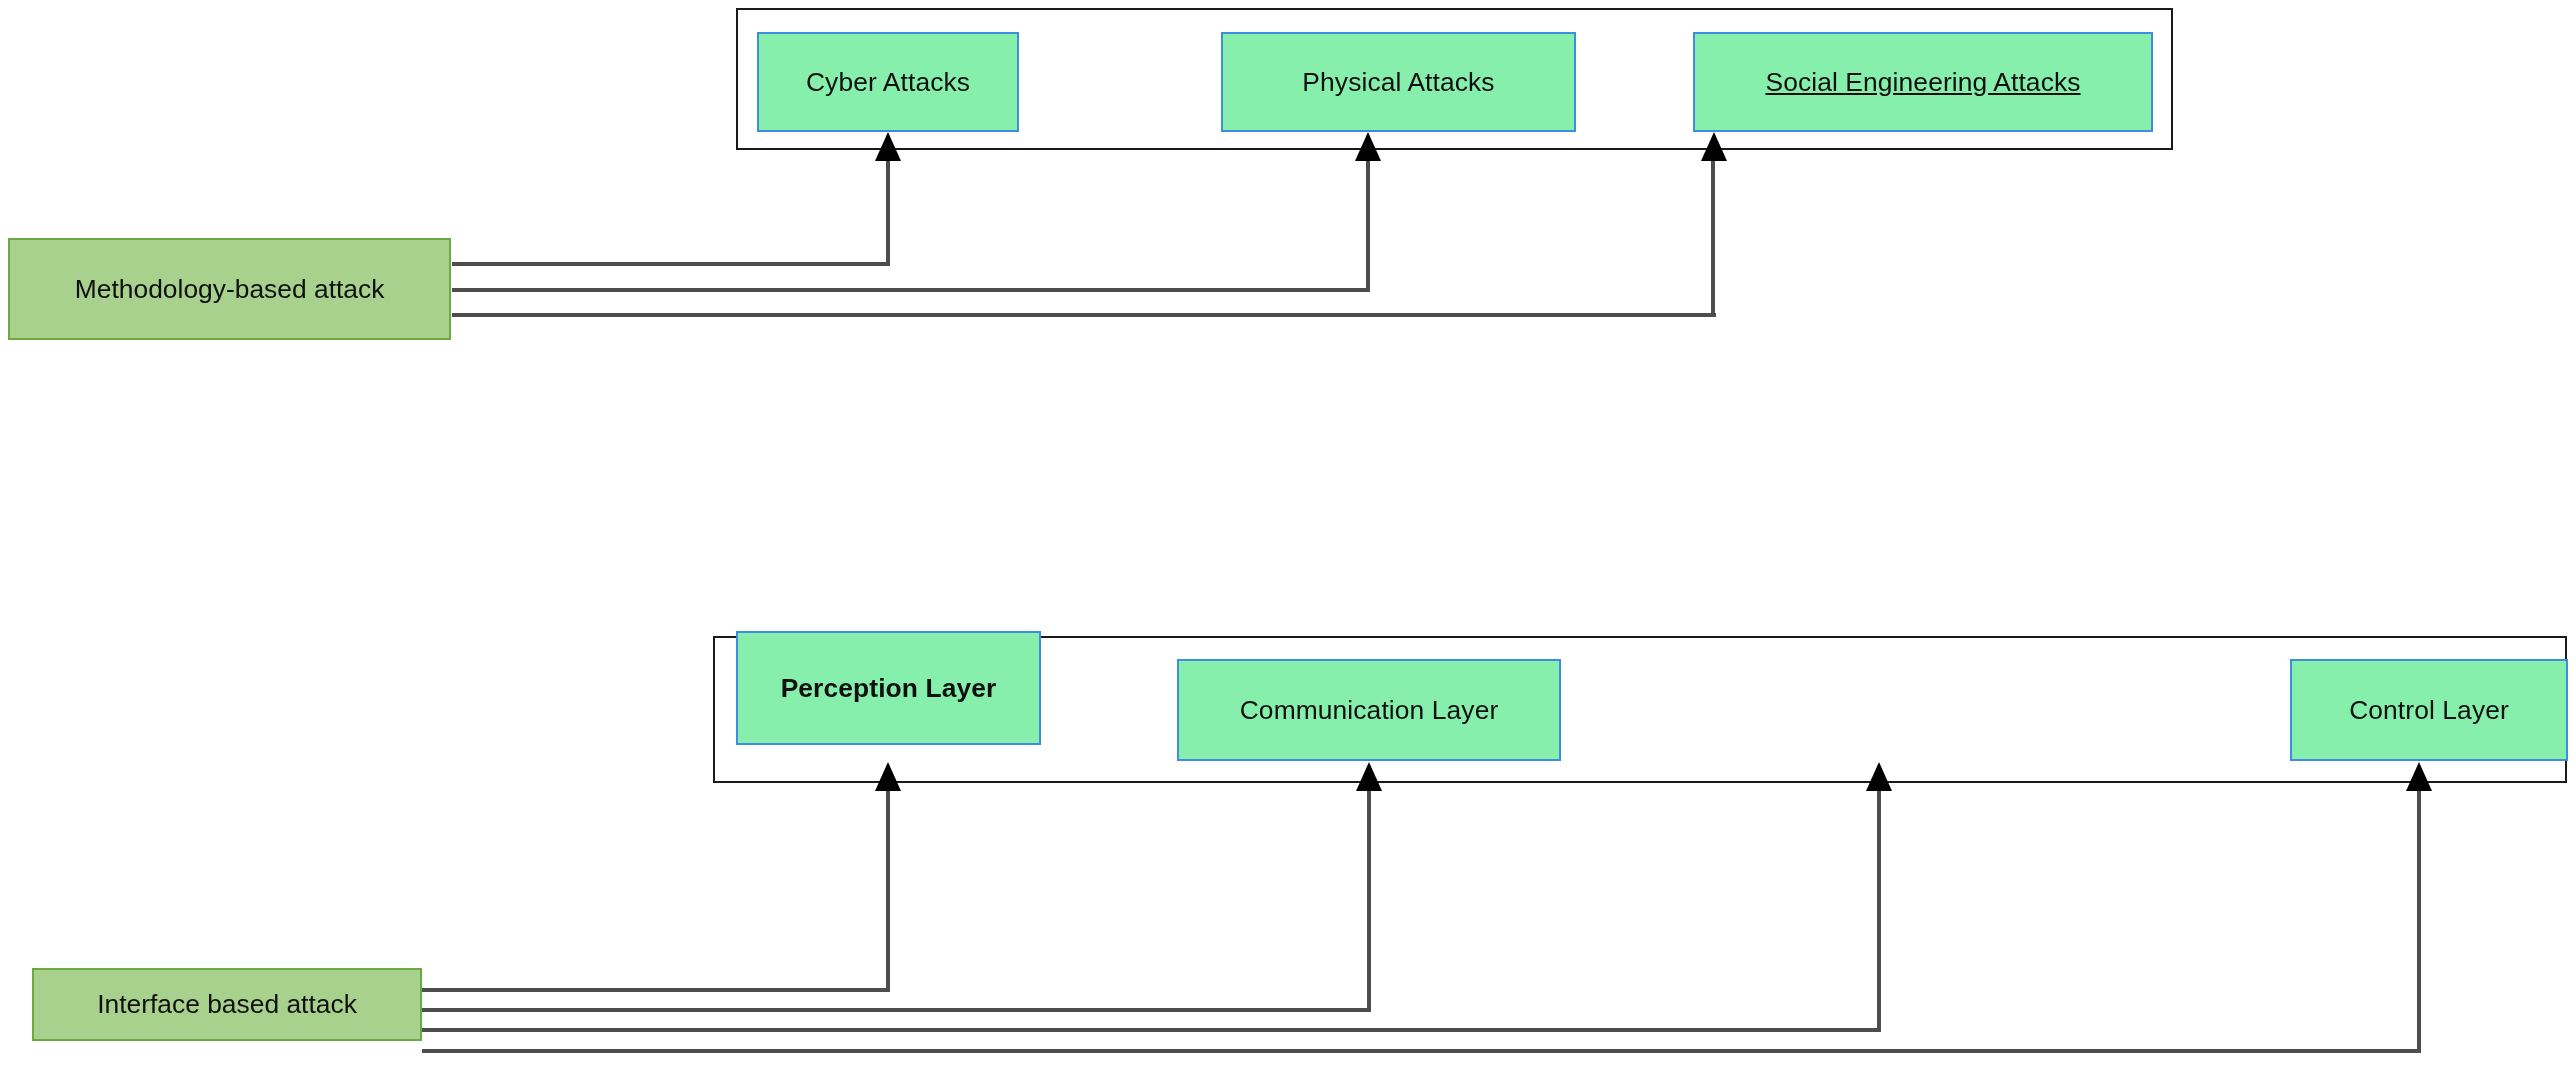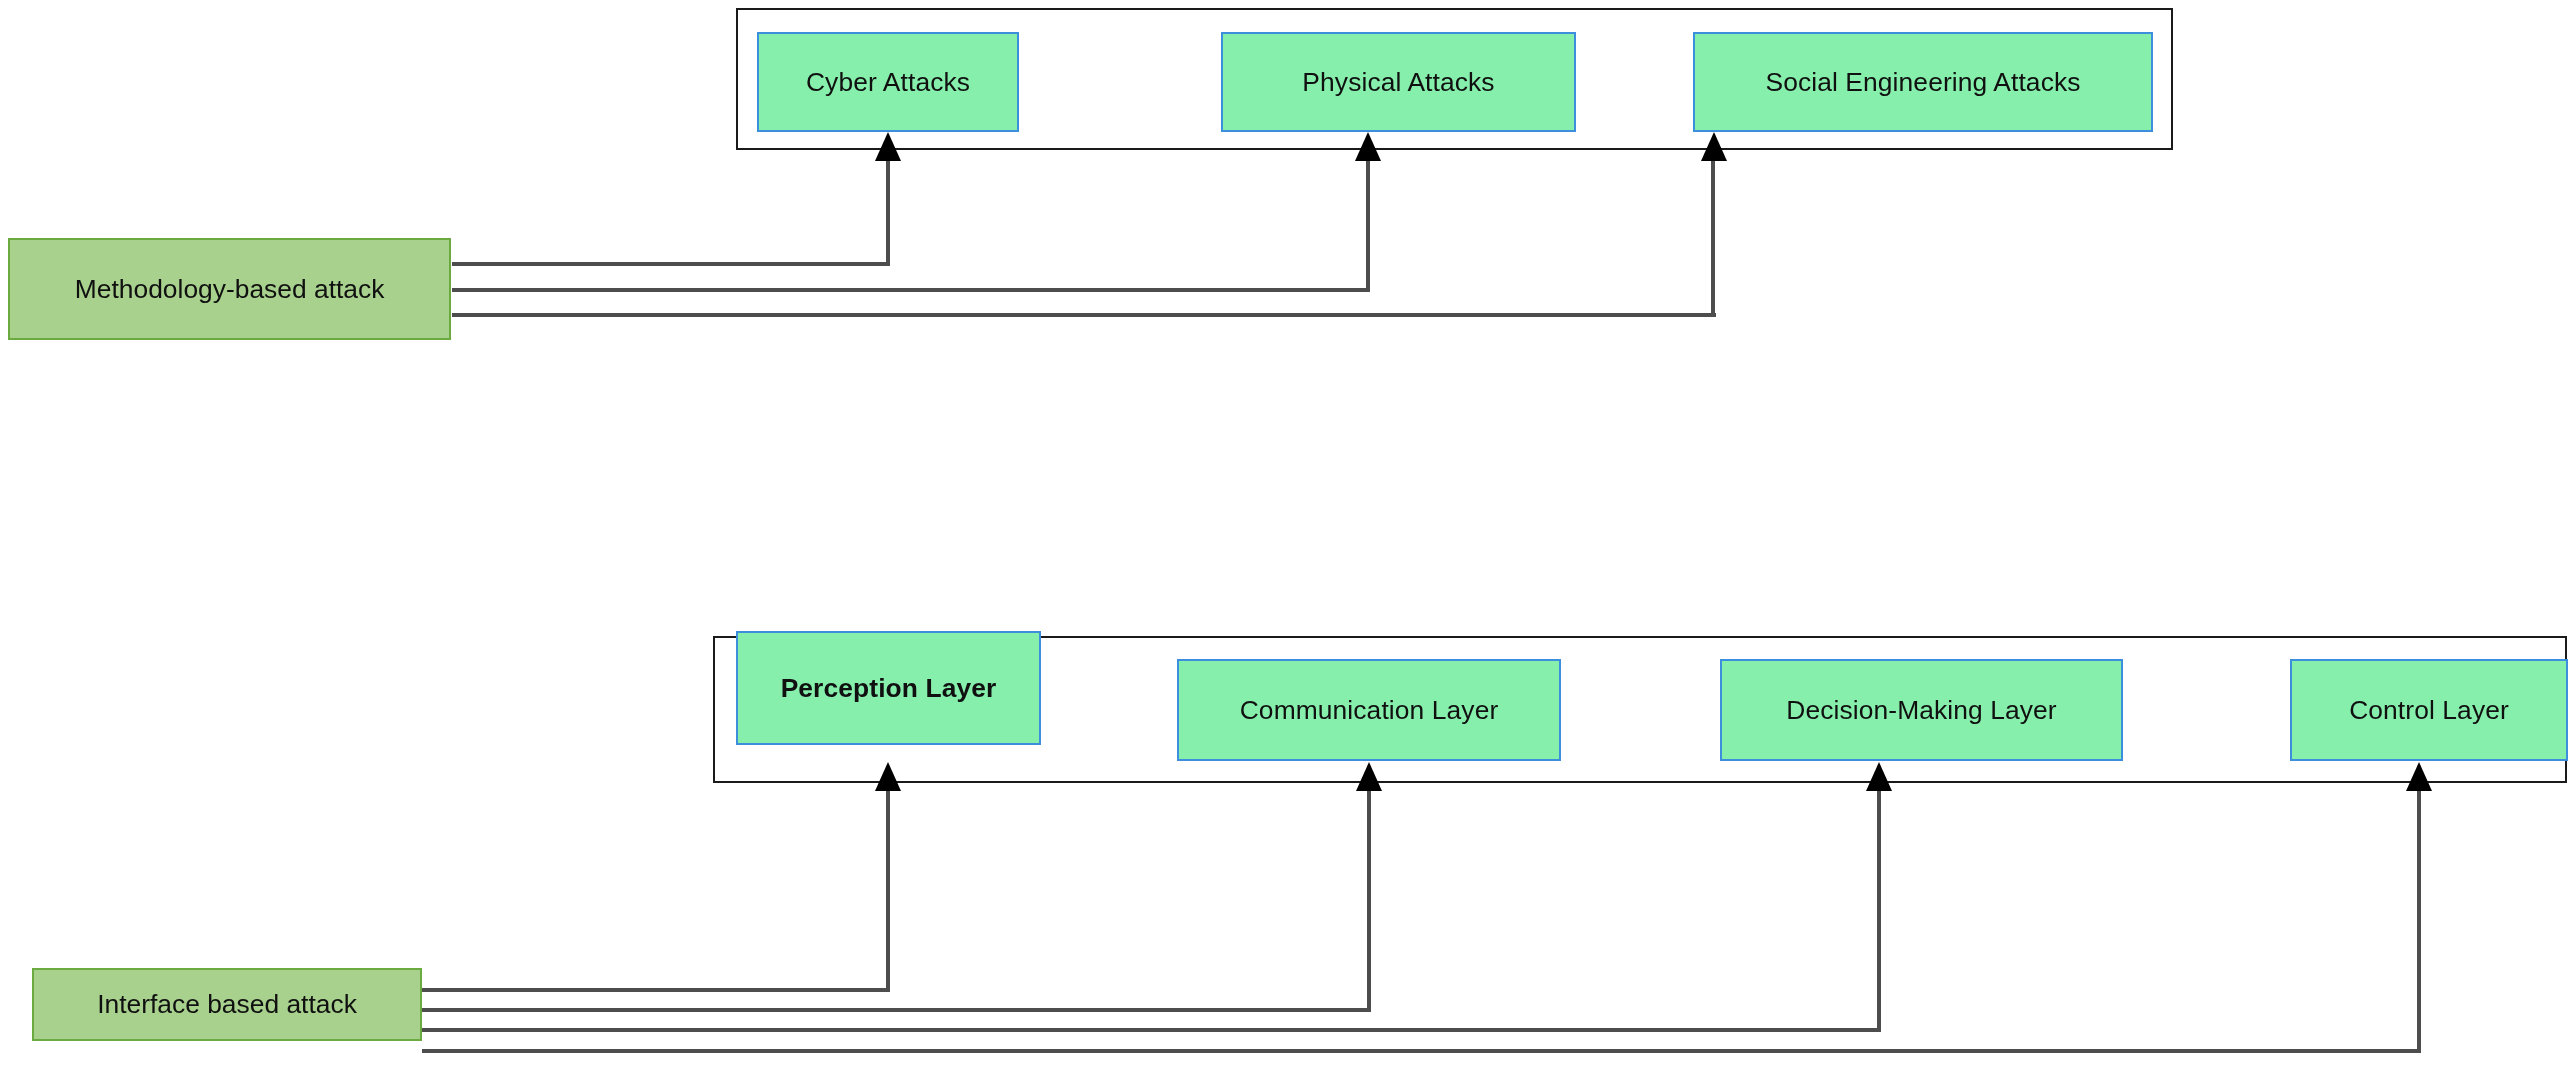--- a/index.html
+++ b/index.html
@@ -108,21 +108,21 @@
   <div class="arrow-up" style="left:1701px; top:132px;"></div>
 
   <div class="node-blue" style="left:757px; top:32px; width:262px; height:100px;">
     <span>Cyber Attacks</span>
   </div>
 
   <div class="node-blue" style="left:1221px; top:32px; width:355px; height:100px;">
     <span>Physical Attacks</span>
   </div>
 
-  <div class="node-blue" style="left:1693px; top:32px; width:460px; height:100px;">
+  <div class="node-blue" style="left:1693px; top:32px; width:460px; height:100px;text-decoration:underline;">
     <span>Social Engineering Attacks</span>
   </div>
 
   <div class="node-green" style="left:8.1px; top:238px; width:443px; height:102px;">
     <span>Methodology-based attack</span>
   </div>
 
   <div class="group-box" style="left:713px; top:636px; width:1854px; height:147px;"></div>
 
   <div class="conn-h" style="left:422px; top:988px; width:468px;"></div>
@@ -142,23 +142,20 @@
   <div class="arrow-up" style="left:2406px; top:762px;"></div>
 
   <div class="node-blue" style="left:736px; top:631px; width:305px; height:114px;font-weight:bold;">
     <span>Perception Layer</span>
   </div>
 
   <div class="node-blue" style="left:1177px; top:659px; width:384px; height:102px;">
     <span>Communication Layer</span>
   </div>
 
-  <div class="node-blue" style="left:1720px; top:659px; width:403px; height:102px;">
-    <span>Decision-Making Layer</span>
-  </div>
 
   <div class="node-blue" style="left:2290px; top:659px; width:278px; height:102px;">
     <span>Control Layer</span>
   </div>
 
   <div class="node-green" style="left:32px; top:968px; width:390px; height:73px;">
     <span>Interface based attack</span>
   </div>
 
 </div>

